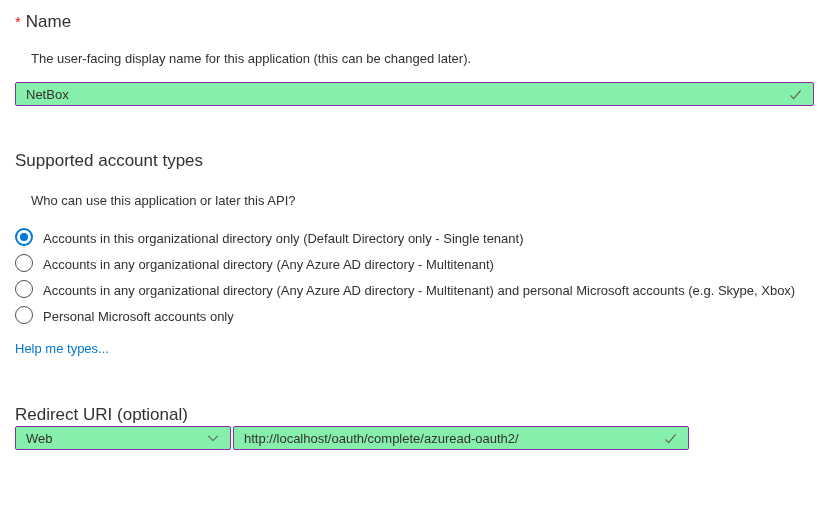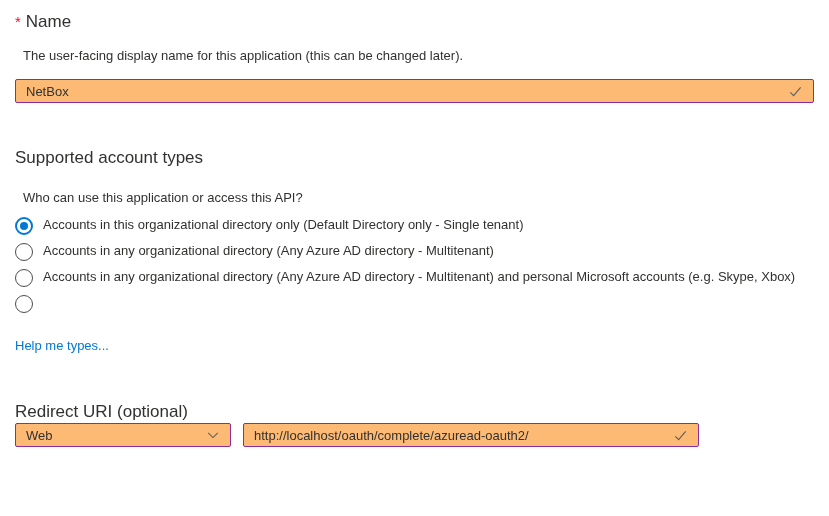--- a/index.html
+++ b/index.html
@@ -23,33 +23,33 @@
   }
   .required-marker {
     color: #e81123;
     margin-right: 5px;
     font-size: 15px;
   }
   .desc {
     font-size: 13px;
     line-height: 19px;
     color: #323130;
-    margin: 8px;
+    margin: 16px;
   }
 
   
   .name-title-row { margin-bottom: 13px; }
   .name-desc { margin-bottom: 14px; }
   .field-box {
     display: flex;
     align-items: center;
     height: 24px;
     border: 1px solid #8a2da5;
     border-radius: 2px;
-    background: #fdba74;
+    background: #86efac;
     padding: 0 10px;
   }
   .field-box input {
     flex: 1;
     border: none;
     outline: none;
     font-family: "Liberation Sans", sans-serif;
     font-size: 13px;
     color: #323130;
     background: transparent;
@@ -60,21 +60,21 @@
   .valid-icon, .chevron-icon { flex: none; display: flex; align-items: center; }
   .valid-icon svg, .chevron-icon svg { display: block; }
 
   
   .sat-section { margin-top: 44px; }
   .sat-title { margin-bottom: 19px; }
   .sat-question { margin-bottom: 10px; }
   .radio-group { display: flex; flex-direction: column; }
   .radio-option {
     display: flex;
-    align-items: flex-start;
+    align-items: flex-end;
     height: 26px;
     cursor: pointer;
   }
   .radio-circle {
     width: 18px;
     height: 18px;
     border: 1px solid #4f4d4b;
     border-radius: 50%;
     flex: none;
     position: relative;
@@ -100,21 +100,21 @@
     font-size: 13px;
     color: #0078d4;
     text-decoration: none;
     cursor: pointer;
   }
 
   
   .ruri-section { margin-top: 47px; }
   .ruri-title { }
   .ruri-desc { max-width: 800px; margin-bottom: 15px; }
-  .ruri-controls { display: flex; align-items: center; gap: 12px; }
+  .ruri-controls { display: flex; align-items: center; gap: 2px; }
   .platform-select {
     width: 216px;
     cursor: pointer;
   }
   .platform-select .select-value {
     flex: 1;
     font-size: 13px;
     color: #323130;
   }
   .uri-field { width: 456px; }
@@ -132,37 +132,38 @@
       <span class="valid-icon">
         <svg width="15" height="15" viewBox="0 0 16 16" fill="none">
           <path d="M2.5 9 L6 12.5 L13.5 3.5" stroke="#605e5c" stroke-width="1.2" fill="none"></path>
         </svg>
       </span>
     </div>
   </div>
 
   <div class="sat-section">
     <h1 class="section-title sat-title">Supported account types</h1>
-    <p class="desc sat-question">Who can use this application or access this API?</p>
+    <p class="desc sat-question">Who can use this application or later this API?</p>
 
     <div class="radio-group">
       <div class="radio-option selected">
         <span class="radio-circle"></span>
         <span class="radio-label">Accounts in this organizational directory only (Default Directory only - Single tenant)</span>
       </div>
       <div class="radio-option">
         <span class="radio-circle"></span>
         <span class="radio-label">Accounts in any organizational directory (Any Azure AD directory - Multitenant)</span>
       </div>
       <div class="radio-option">
         <span class="radio-circle"></span>
         <span class="radio-label">Accounts in any organizational directory (Any Azure AD directory - Multitenant) and personal Microsoft accounts (e.g. Skype, Xbox)</span>
       </div>
       <div class="radio-option">
         <span class="radio-circle"></span>
+        <span class="radio-label">Personal Microsoft accounts only</span>
       </div>
     </div>
 
     <a class="help-link" href="#">Help me types...</a>
   </div>
 
   <div class="ruri-section">
     <h1 class="section-title ruri-title">Redirect URI (optional)</h1>
 
     <div class="ruri-controls">

